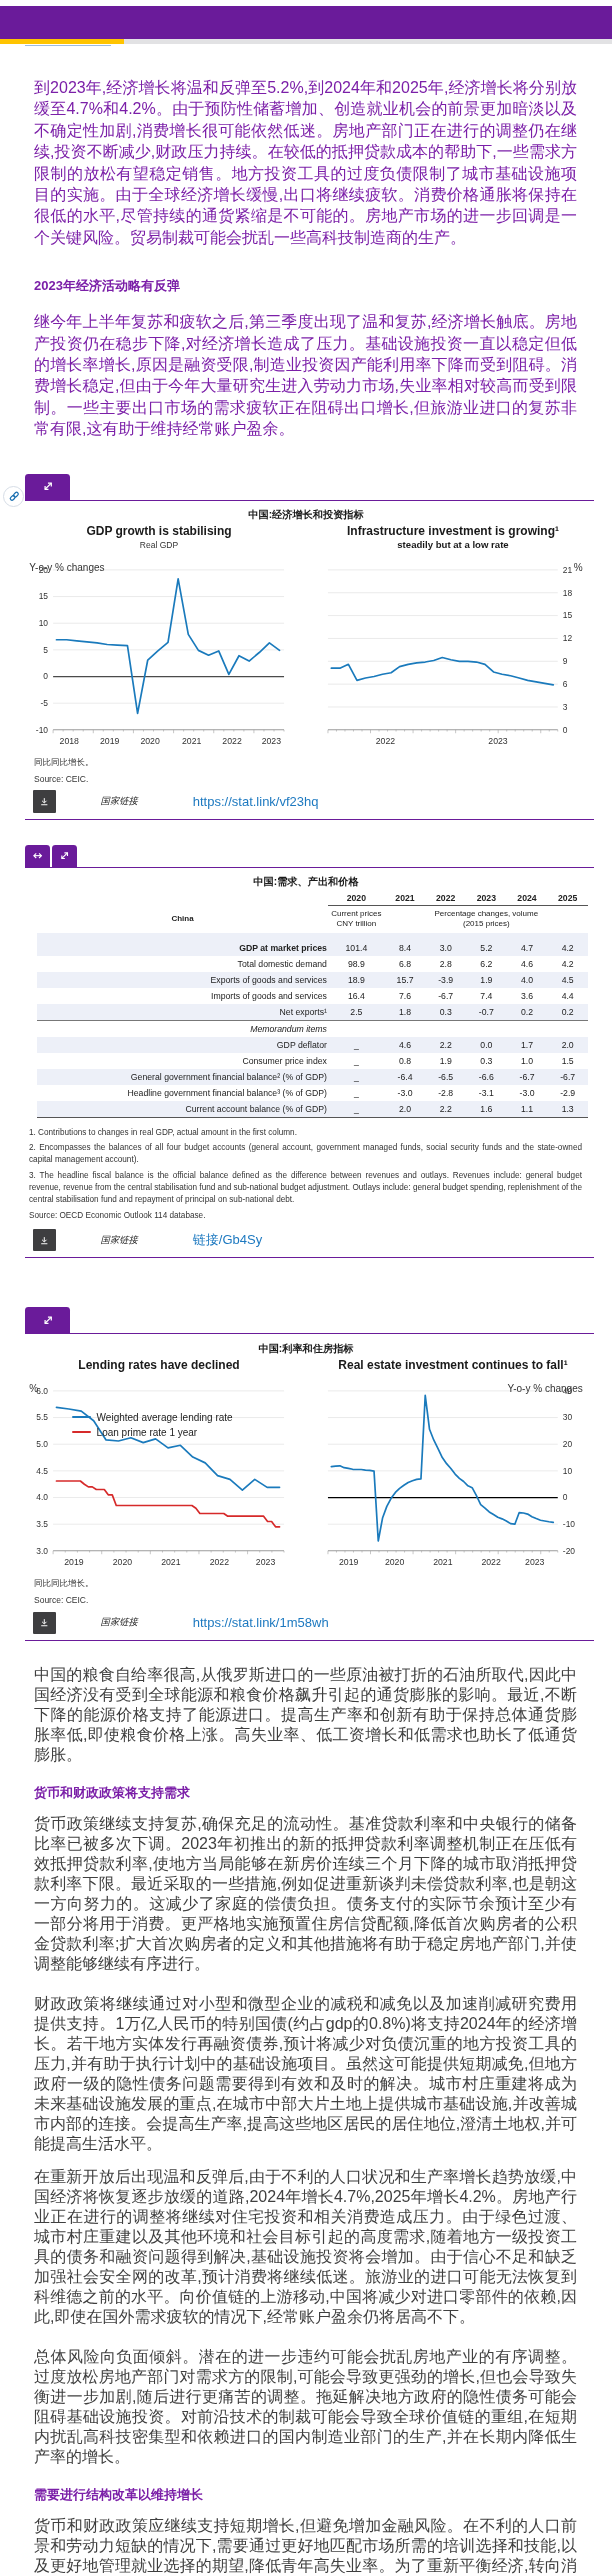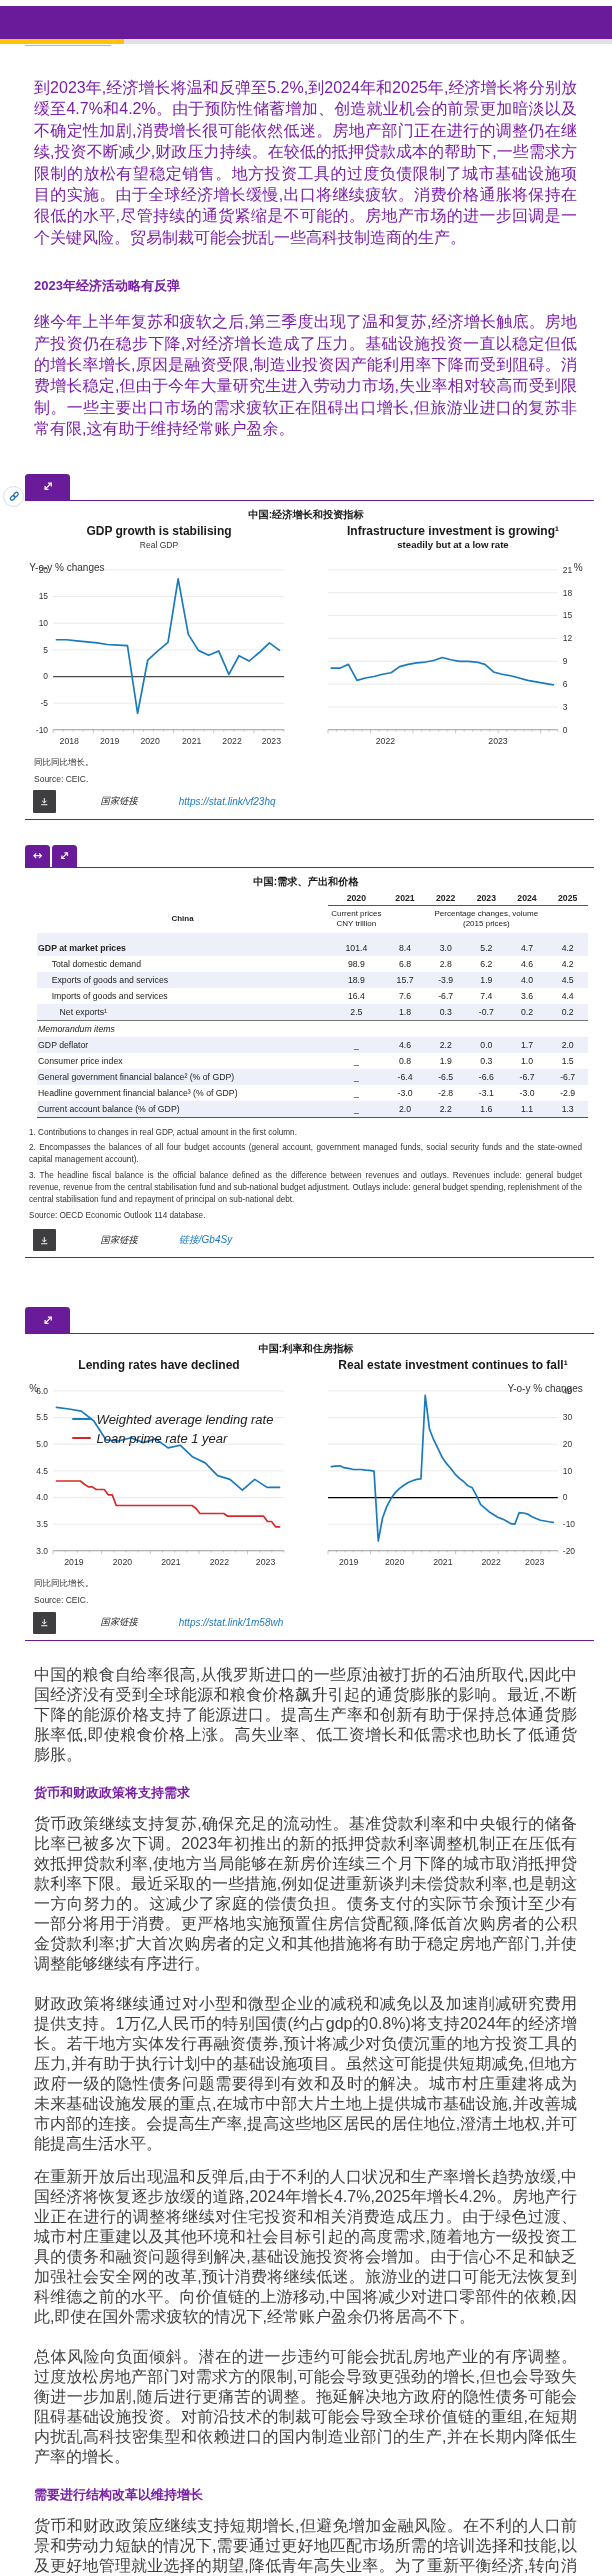--- a/index.html
+++ b/index.html
@@ -37,43 +37,43 @@
   .panel-subtitle{font-size:8.5px;color:#333;text-align:center;line-height:12.4px;min-height:12.4px;}
   .panel-subtitle.bold{font-size:9.6px;font-weight:bold;color:#1a1a1a;}
   .chart-wrap{position:relative;margin-top:1.1px;}
   .axis-corner{position:absolute;top:0;font-size:10px;color:#333;}
   .axis-corner.left{left:2.3px;}
   .axis-corner.right{right:2.3px;}
   .chart-mount{margin-top:10.2px;}
   .legend{position:absolute;left:45px;top:29px;}
   .legend-row{display:flex;align-items:center;margin-bottom:4px;}
   .legend-swatch{width:19px;height:2.3px;border-radius:1.1px;margin-right:5.6px;}
-  .legend-label{font-size:13px;color:#222;font-style:italic;}
+  .legend-label{font-size:10px;color:#222;}
   .fig-note{font-size:8.5px;color:#333;margin:5.6px 0 0 34px;line-height:12.4px;}
   .fig-source{font-size:8.5px;color:#333;margin:5.1px 0 0 34px;}
   .statlink{display:flex;align-items:center;margin:6.8px 0 0 33px;gap:36px;}
   .dl-badge{width:22.6px;height:22.6px;background:#3e3e40;border:none;border-radius:1.1px;
         display:flex;align-items:center;justify-content:center;cursor:pointer;}
   .sl-label{font-style:italic;font-size:9.3px;color:#222;margin-left:9px;}
-  .sl-url{font-size:10px;color:#1d79c0;text-decoration:none;margin-left:5px;cursor:pointer;font-style:italic;}
+  .sl-url{font-size:13px;color:#1d79c0;text-decoration:none;margin-left:19px;cursor:pointer;}
   
   .tbl-title{font-size:10.2px;font-weight:bold;color:#1a1a1a;text-align:center;margin-top:6.8px;}
   table.eco{border-collapse:collapse;margin:2.3px 0 0 37px;width:551px;table-layout:fixed;}
   table.eco td{font-size:8.7px;color:#222;padding:0 1.1px;height:16px;vertical-align:middle;}
   col.c-label{width:272px;}
   col.c-y0{width:53px;}
   col.c-y{width:38px;}
   tr.years td{font-weight:bold;font-size:8.7px;text-align:center;height:13.5px;}
   tr.years td.u{border-bottom:0.8px solid #555;}
   tr.subhead td{font-size:8px;text-align:center;line-height:9.6px;padding-top:3.4px;padding-bottom:4.5px;height:auto;}
   td.china{font-size:9.6px;font-weight:bold;text-align:left;vertical-align:bottom;padding-bottom:2.3px;}
   tr.shade td{background:#edf0f8;}
   tr.spacer td{height:6.8px;}
   td.num{text-align:center;}
-  td.lbl{text-align:left;}
+  td.lbl{text-align:right;}
   td.lbl.bold{font-weight:bold;}
   td.lbl.indent{padding-left:14.7px;}
   td.lbl.indent2{padding-left:22.6px;}
   td.lbl.italic{font-style:italic;}
   tr.rule-below td{border-bottom:0.8px solid #777;}
   tr.last td{border-bottom:1.1px solid #555;}
   .footnotes{margin:9px 0 0 29px;width:553px;}
   .fn{font-size:8.2px;color:#333;line-height:12.4px;margin-top:2.8px;text-align:justify;}
   
   svg text{font-family:"Liberation Sans","DejaVu Sans",sans-serif;}

